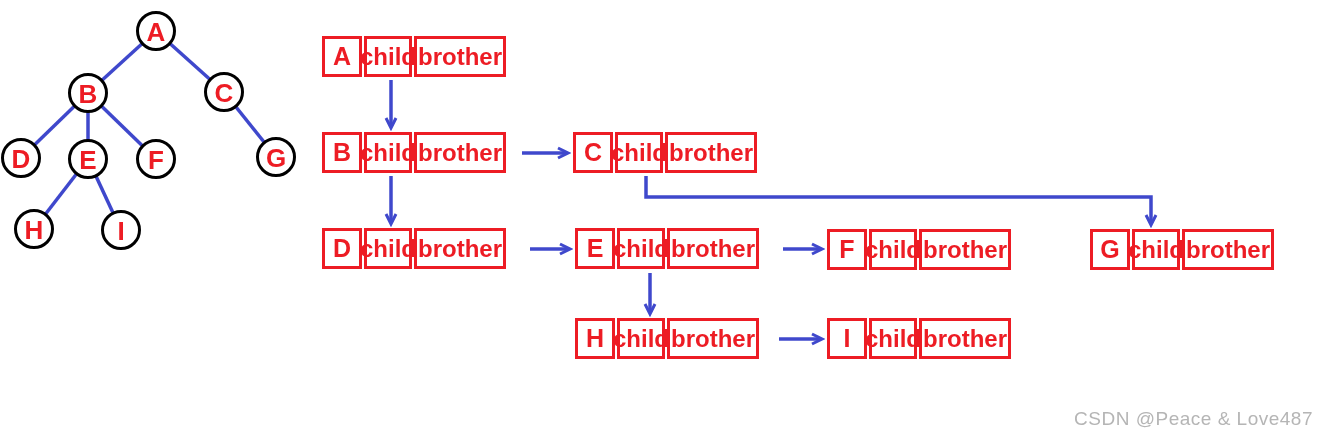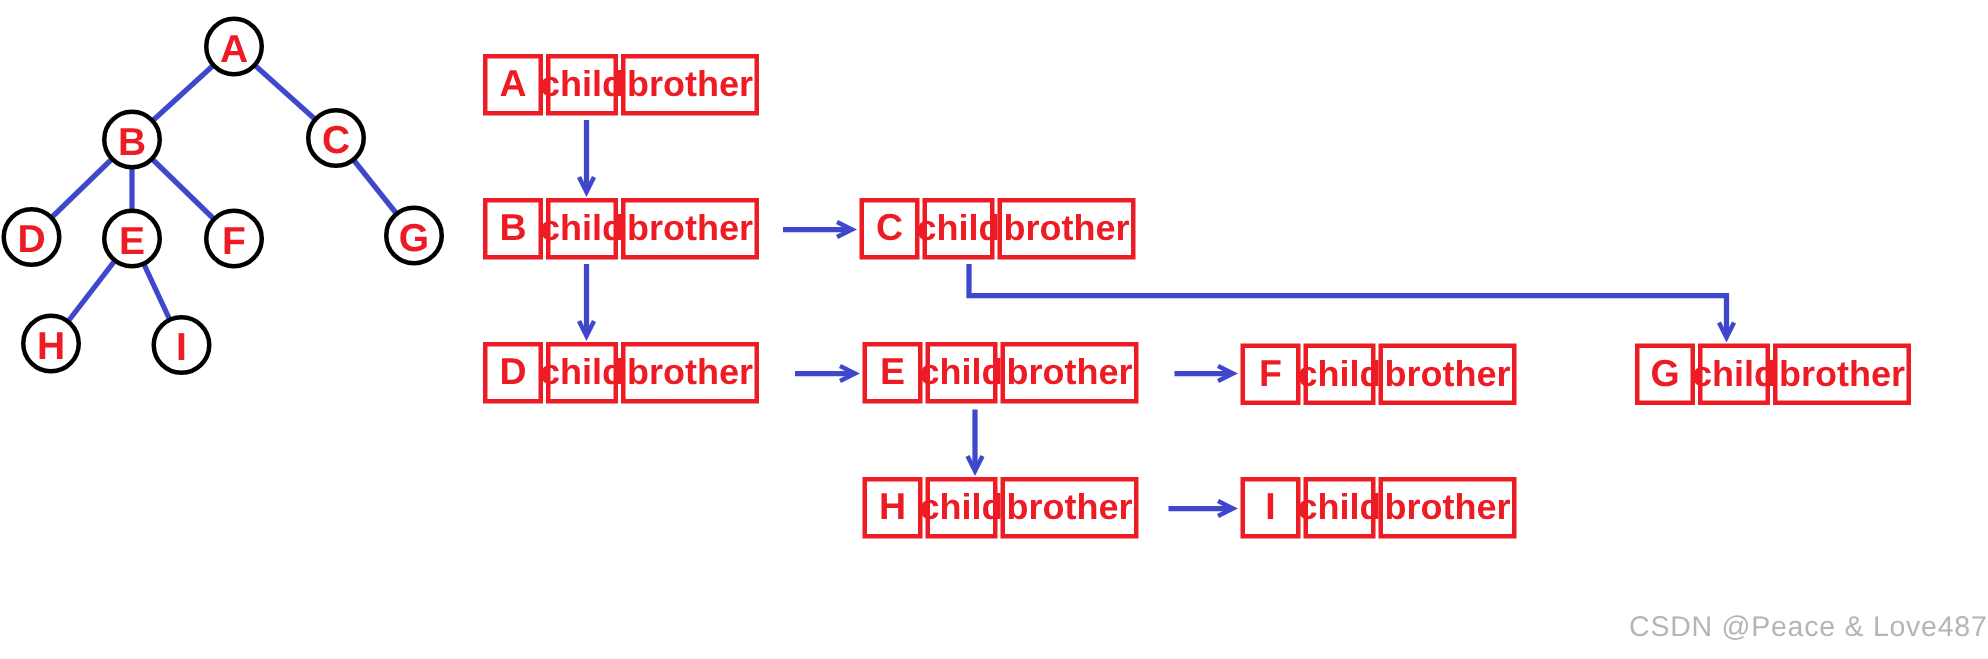--- a/index.html
+++ b/index.html
@@ -35,21 +35,21 @@
   .cell.child{width:48px;}
   .cell.brother{width:92px;}
   .tree-label{
     font-weight:bold;
     font-size:26px;
     fill:#ed1c24;
     font-family:"Liberation Sans",sans-serif;
   }
   #watermark{
     position:absolute;
-    right:0;
+    right:12px;
     bottom:9px;
     color:#b5b5b5;
     font-size:19px;
     letter-spacing:0.5px;
     font-family:"Liberation Sans",sans-serif;
     text-align:right;
   }
 </style>
 </head>
 <body>

